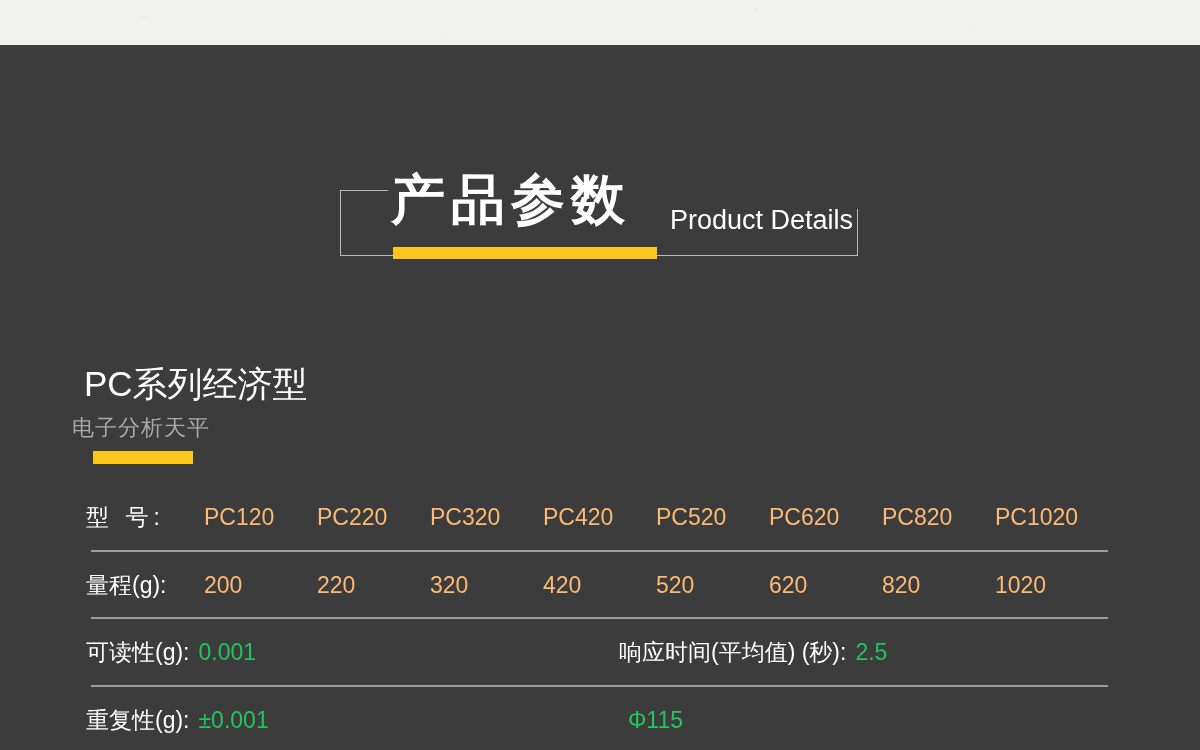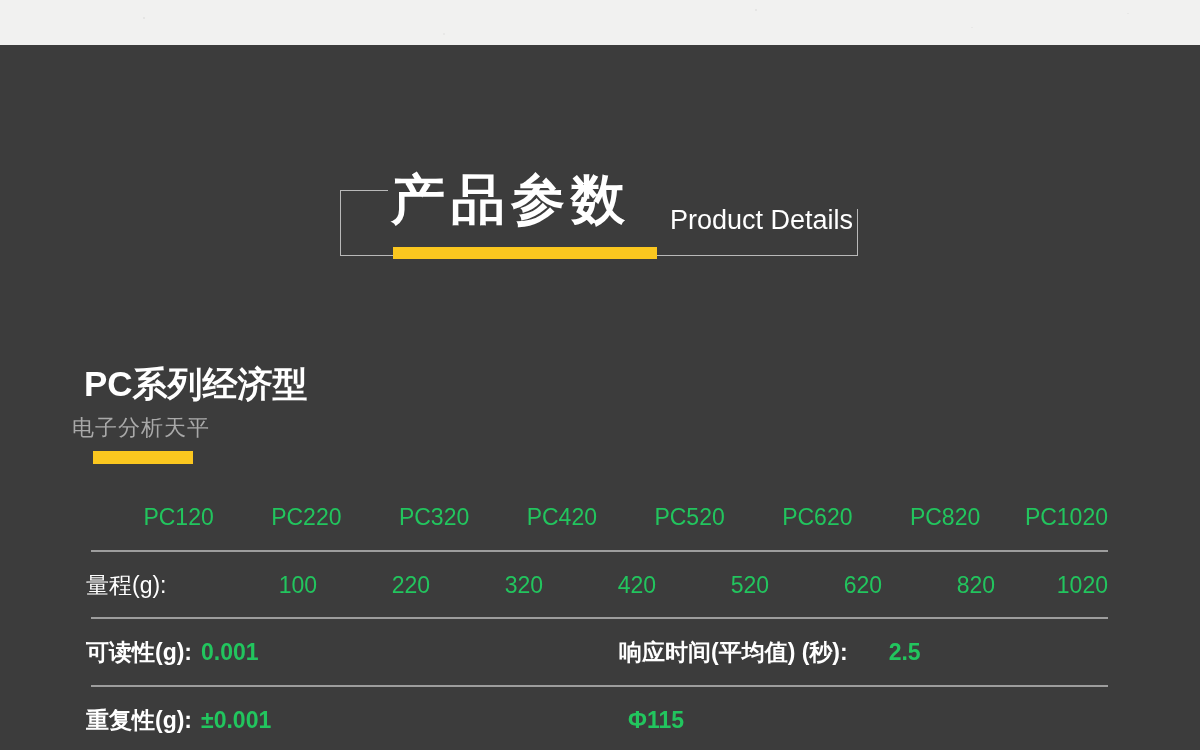--- a/index.html
+++ b/index.html
@@ -57,21 +57,21 @@
   #mask-right{ left:330px; width:208px; }
 
   #banner-underline{
     position:absolute; left:393px; top:247px; width:264px; height:12px;
     background:#fbc71f;
   }
 
   
   #product-title{
     position:absolute; left:84px; top:362px;
-    font-size:35px; font-weight:bold; color:#ffffff;
+    font-size:35px; font-weight:normal; color:#ffffff;
     letter-spacing:0px; white-space:nowrap; line-height:44px;
   }
   #product-subtitle{
     position:absolute; left:72px; top:414px;
     font-size:22px; color:#a9a9a9; letter-spacing:1px;
     white-space:nowrap; line-height:28px;
   }
   #product-accent-bar{
     position:absolute; left:93px; top:451px; width:100px; height:13px;
     background:#fbc71f;
@@ -91,29 +91,29 @@
 
   
   .grid-row{ display:flex; align-items:center; height:67.5px; padding-left:2px; }
   .grid-label{
     width:118px; flex:0 0 118px;
     font-size:23px; color:#ffffff; white-space:nowrap;
   }
   .grid-label.spaced{ letter-spacing:5px; }
   .grid-cells{ flex:1 1 auto; display:flex; }
   .grid-cells > div{
-    flex:1 1 0; text-align:right;
-    font-size:23px; color:#22c55e; white-space:nowrap;
+    flex:1 1 0; text-align:left;
+    font-size:23px; color:#fdba74; white-space:nowrap;
   }
 
   
-  .pair-row{ display:flex; align-items:center; height:67.5px; padding-left:2px;font-weight:bold; }
+  .pair-row{ display:flex; align-items:center; height:67.5px; padding-left:2px; }
   .pair-cell{ display:flex; align-items:baseline; white-space:nowrap; }
   .pair-cell.left { width:524px; flex:0 0 524px; }
-  .pair-cell.right{ flex:1 1 auto; padding-left:9px;gap:32px; }
+  .pair-cell.right{ flex:1 1 auto; padding-left:9px; }
   .pair-key{ font-size:23px; color:#ffffff; }
   .pair-val{ font-size:23px; color:#22c55e; padding-left:9px; }
 </style>
 </head>
 <body>
 
 <div id="paper-strip"></div>
 <div id="dark-canvas"></div>
 
 <div id="section-banner"></div>
@@ -126,39 +126,40 @@
 <div id="banner-underline"></div>
 
 <div id="product-title">PC系列经济型</div>
 <div id="product-subtitle">电子分析天平</div>
 <div id="product-accent-bar"></div>
 
 <div id="spec-table">
 
   <div class="spec-row">
     <div class="grid-row">
+      <div class="grid-label spaced">型 号:</div>
       <div class="grid-cells">
         <div>PC120</div>
         <div>PC220</div>
         <div>PC320</div>
         <div>PC420</div>
         <div>PC520</div>
         <div>PC620</div>
         <div>PC820</div>
         <div>PC1020</div>
       </div>
     </div>
     <div class="row-line"></div>
   </div>
 
   <div class="spec-row">
     <div class="grid-row">
       <div class="grid-label">量程(g):</div>
       <div class="grid-cells">
-        <div>100</div>
+        <div>200</div>
         <div>220</div>
         <div>320</div>
         <div>420</div>
         <div>520</div>
         <div>620</div>
         <div>820</div>
         <div>1020</div>
       </div>
     </div>
     <div class="row-line"></div>

